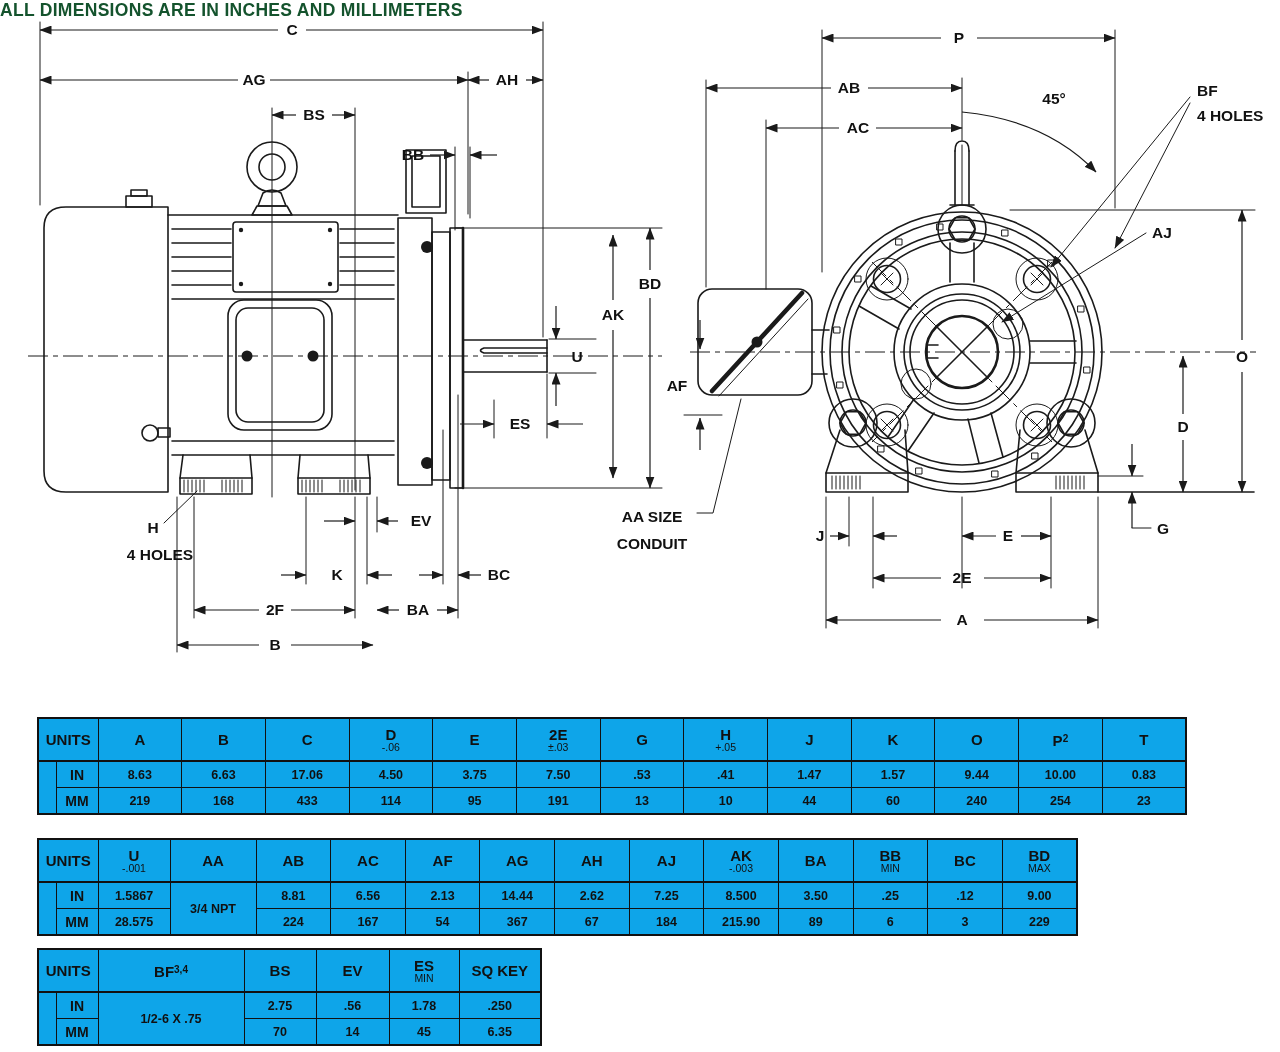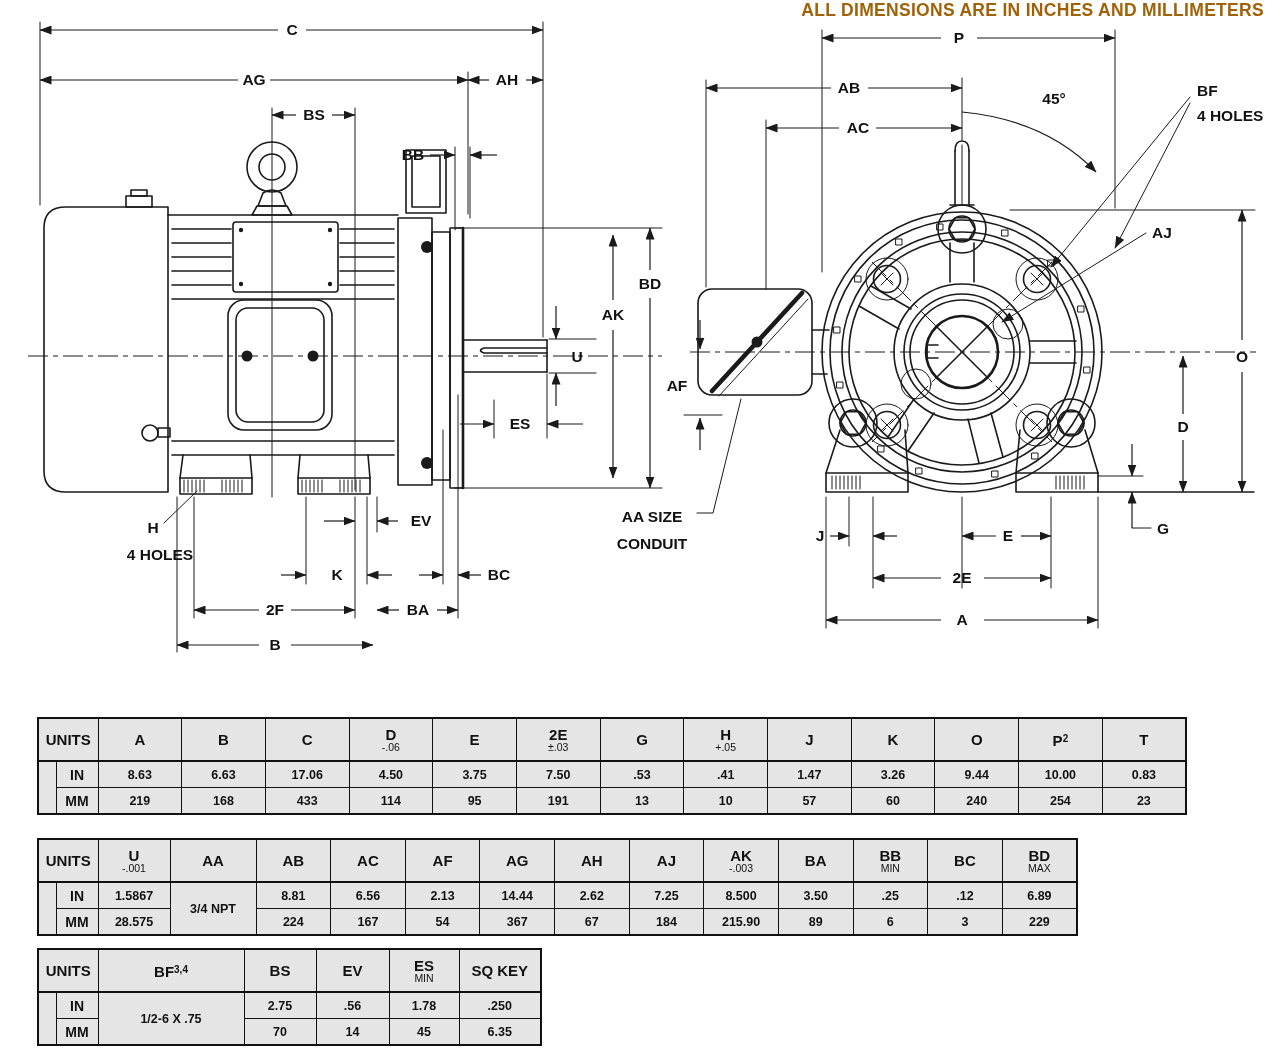--- a/index.html
+++ b/index.html
@@ -7,23 +7,23 @@
           font-family:"Liberation Sans",sans-serif;}
   svg{position:absolute;left:0;top:0;}
   .ln{fill:none;stroke:#1a1a1a;stroke-width:1.6;stroke-linejoin:round;stroke-linecap:round;}
   .tn{fill:none;stroke:#1a1a1a;stroke-width:1;stroke-linecap:round;}
   .tk{fill:none;stroke:#1a1a1a;stroke-width:2.6;}
   .cl{fill:none;stroke:#1a1a1a;stroke-width:1;stroke-dasharray:20 5 5 5;}
   .dm{fill:none;stroke:#1a1a1a;stroke-width:1.2;}
   .fl{fill:#1a1a1a;stroke:none;}
   text.dl{font-family:"Liberation Sans",sans-serif;font-size:15.5px;font-weight:600;fill:#111;text-anchor:middle;}
   text.st{text-anchor:start;}
-  #title{position:absolute;left:0;top:684;width:1264px;text-align:right;
-         font-size:17.5px;font-weight:700;color:#a16207;letter-spacing:.3px;}
-  table.dims{position:absolute;border-collapse:collapse;table-layout:fixed;background:#e5e5e5;
+  #title{position:absolute;left:0;top:684;width:1264px;text-align:left;
+         font-size:17.5px;font-weight:700;color:#14532d;letter-spacing:.3px;}
+  table.dims{position:absolute;border-collapse:collapse;table-layout:fixed;background:#0ea5e9;
              border:2.5px solid #111;}
   table.dims td,table.dims th{border:1.4px solid #111;padding:0;text-align:center;
              vertical-align:middle;color:#111;overflow:hidden;}
   table.dims tr:first-child th{border-bottom:2.3px solid #111;height:41px;}
   table.dims .uh{font-size:15px;font-weight:700;}
   .hm{font-size:15px;font-weight:700;line-height:15px;}
   .hm sup{font-size:10px;font-weight:700;vertical-align:4px;}
   .hs{font-size:10.5px;font-weight:400;line-height:11px;}
   table.dims td.rl{font-size:14px;font-weight:700;height:25px;margin-top:16px;}
   table.dims td.v{font-size:12.5px;font-weight:700;height:25px;border-radius:8px;}
@@ -466,36 +466,36 @@
           <td class="rl">IN</td>
           <td class="v">8.63</td>
           <td class="v">6.63</td>
           <td class="v">17.06</td>
           <td class="v">4.50</td>
           <td class="v">3.75</td>
           <td class="v">7.50</td>
           <td class="v">.53</td>
           <td class="v">.41</td>
           <td class="v">1.47</td>
-          <td class="v">3.26</td>
+          <td class="v">1.57</td>
           <td class="v">9.44</td>
           <td class="v">10.00</td>
           <td class="v">0.83</td>
         </tr>
         <tr>
           <td class="rl">MM</td>
           <td class="v">219</td>
           <td class="v">168</td>
           <td class="v">433</td>
           <td class="v">114</td>
           <td class="v">95</td>
           <td class="v">191</td>
           <td class="v">13</td>
           <td class="v">10</td>
-          <td class="v">57</td>
+          <td class="v">44</td>
           <td class="v">60</td>
           <td class="v">240</td>
           <td class="v">254</td>
           <td class="v">23</td>
         </tr>
       </tbody>
 </table>
 
 <table class="dims" id="t2" style="left:37px;top:838px;width:1041px;">
   <colgroup>
@@ -559,21 +559,21 @@
           <td class="v">8.81</td>
           <td class="v">6.56</td>
           <td class="v">2.13</td>
           <td class="v">14.44</td>
           <td class="v">2.62</td>
           <td class="v">7.25</td>
           <td class="v">8.500</td>
           <td class="v">3.50</td>
           <td class="v">.25</td>
           <td class="v">.12</td>
-          <td class="v">6.89</td>
+          <td class="v">9.00</td>
         </tr>
         <tr>
           <td class="rl">MM</td>
           <td class="v">28.575</td>
           <td class="v">224</td>
           <td class="v">167</td>
           <td class="v">54</td>
           <td class="v">367</td>
           <td class="v">67</td>
           <td class="v">184</td>

